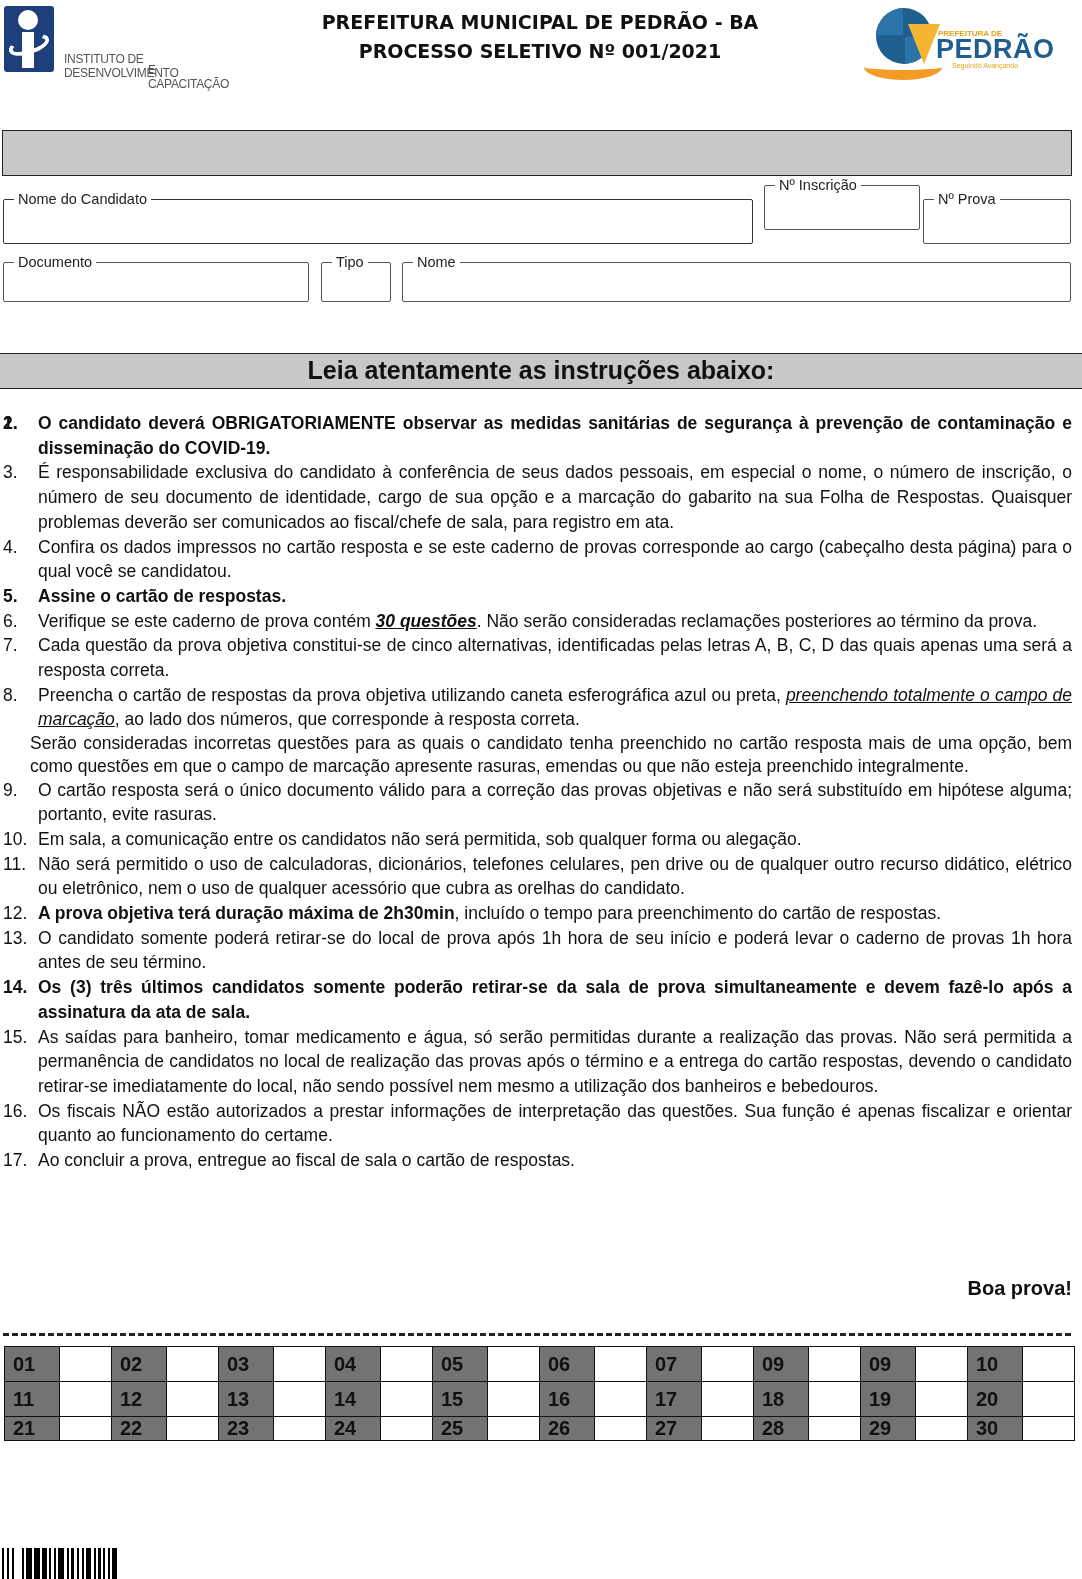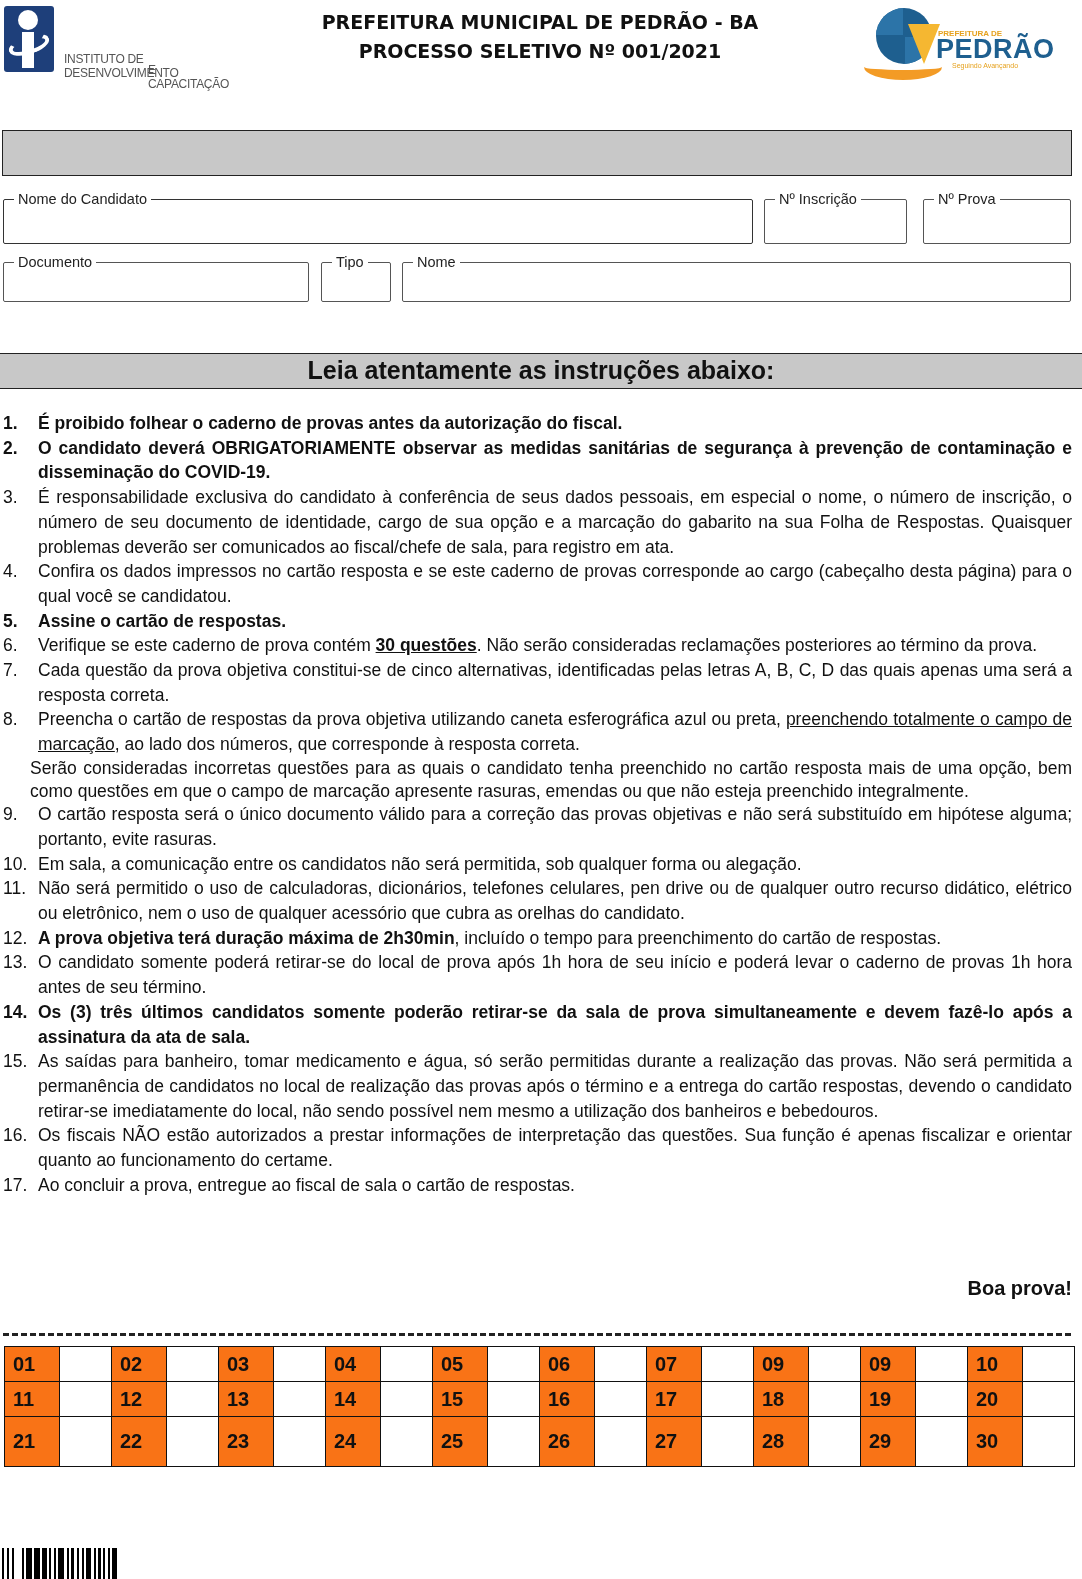--- a/index.html
+++ b/index.html
@@ -28,47 +28,47 @@
   .pedrao-big { position: absolute; left: 74px; top: 30px; font-size: 27px; font-weight: bold; color: #1e5f8f; letter-spacing: 0.5px; }
   .pedrao-slogan { position: absolute; left: 90px; top: 58px; font-size: 7px; color: #e6a21f; }
 
   
   .top-band { position: absolute; left: 2px; top: 130px; width: 1070px; height: 46px; background: #c8c8c8; border: 1.5px solid #222; }
 
   
   .field { position: absolute; border: 1.3px solid #555; border-radius: 2px; }
   .field .lbl { position: absolute; top: -10px; left: 10px; background: #fff; padding: 0 4px; font-size: 14.5px; color: #222; line-height: 18px; }
   .f-nome { left: 3px; top: 199px; width: 750px; height: 45px; border-color: #333; }
-  .f-insc { left: 764px; top: 199px; width: 143px; height: 45px; }
+  .f-insc { left: 764px; top: 185px; width: 156px; height: 45px; }
   .f-prova { left: 923px; top: 199px; width: 148px; height: 45px; }
   .f-doc { left: 3px; top: 262px; width: 306px; height: 40px; }
   .f-tipo { left: 321px; top: 262px; width: 70px; height: 40px; }
   .f-local { left: 402px; top: 262px; width: 669px; height: 40px; }
 
   
   .instr-band { position: absolute; left: 0; top: 353px; width: 1082px; height: 36px; background: #c8c8c8; border-top: 1.5px solid #222; border-bottom: 1.5px solid #222; text-align: center; font-weight: bold; font-size: 25px; line-height: 33px; }
 
   
   .instr { position: absolute; left: 0; top: 411px; width: 1072px; font-size: 17.5px; line-height: 24.7px; }
   .item { position: relative; padding-left: 38px; text-align: justify; }
   .item .num { position: absolute; left: 3px; top: 0; }
   .item.bold { font-weight: bold; }
   .item .extra { display: block; margin-left: -8px; line-height: 22.7px; }
-  .u { text-decoration: underline; }
+  .u { text-decoration: underline; font-style: italic; }
   .b { font-weight: bold; }
 
   .boa-prova { position: absolute; right: 10px; top: 1277px; font-weight: bold; font-size: 20px; }
 
   .dash-line { position: absolute; left: 3px; top: 1333px; width: 1068px; height: 0; border-top: 3px dashed #222; }
 
   
   .grid { position: absolute; left: 4px; top: 1346px; width: 1068px; border-collapse: collapse; table-layout: fixed; }
   .grid td { border: 1.5px solid #111; height: 35px; font-weight: bold; font-size: 20px; padding-left: 8px; vertical-align: middle; }
-  .grid tr:last-child td { height: 50px; }
-  .grid td.num { background: #f97316; width: 55px; }
+  .grid tr:last-child td { height: 24px; }
+  .grid td.num { background: #737373; width: 55px; }
   .grid td.ans { background: #fff; width: 52px; }
 
   
   .barcode { position: absolute; left: 2px; top: 1548px; height: 31px; display: flex; align-items: stretch; }
   .barcode span { display: block; background: #000; height: 100%; }
 </style>
 </head>
 <body>
 
 <div class="logo-idcap">
@@ -115,21 +115,21 @@
 <div class="field f-tipo">
   <span class="lbl">Tipo</span>
 </div>
 <div class="field f-local">
   <span class="lbl">Nome</span>
 </div>
 
 <div class="instr-band">Leia atentamente as instruções abaixo:</div>
 
 <div class="instr">
-  <div class="item bold"><span class="num">1.</span><span>É proibido folhear o caderno de provas antes da autorização do fiscal.</span></div>
+  <div class="item bold"><span class="num">1.</span></div>
   <div class="item bold"><span class="num">2.</span><span>O candidato deverá OBRIGATORIAMENTE observar as medidas sanitárias de segurança à prevenção de contaminação e disseminação do COVID-19.</span></div>
   <div class="item"><span class="num">3.</span><span>É responsabilidade exclusiva do candidato à conferência de seus dados pessoais, em especial o nome, o número de inscrição, o número de seu documento de identidade, cargo de sua opção e a marcação do gabarito na sua Folha de Respostas. Quaisquer problemas deverão ser comunicados ao fiscal/chefe de sala, para registro em ata.</span></div>
   <div class="item"><span class="num">4.</span><span>Confira os dados impressos no cartão resposta e se este caderno de provas corresponde ao cargo (cabeçalho desta página) para o qual você se candidatou.</span></div>
   <div class="item bold"><span class="num">5.</span><span>Assine o cartão de respostas.</span></div>
   <div class="item"><span class="num">6.</span><span>Verifique se este caderno de prova contém </span><span class="b u">30 questões</span><span>. Não serão consideradas reclamações posteriores ao término da prova.</span></div>
   <div class="item"><span class="num">7.</span><span>Cada questão da prova objetiva constitui-se de cinco alternativas, identificadas pelas letras A, B, C, D das quais apenas uma será a resposta correta.</span></div>
   <div class="item"><span class="num">8.</span><span>Preencha o cartão de respostas da prova objetiva utilizando caneta esferográfica azul ou preta, </span><span class="u">preenchendo totalmente o campo de marcação</span><span>, ao lado dos números, que corresponde à resposta correta.</span><span class="extra">Serão consideradas incorretas questões para as quais o candidato tenha preenchido no cartão resposta mais de uma opção, bem como questões em que o campo de marcação apresente rasuras, emendas ou que não esteja preenchido integralmente.</span></div>
   <div class="item"><span class="num">9.</span><span>O cartão resposta será o único documento válido para a correção das provas objetivas e não será substituído em hipótese alguma; portanto, evite rasuras.</span></div>
   <div class="item"><span class="num">10.</span><span>Em sala, a comunicação entre os candidatos não será permitida, sob qualquer forma ou alegação.</span></div>
   <div class="item"><span class="num">11.</span><span>Não será permitido o uso de calculadoras, dicionários, telefones celulares, pen drive ou de qualquer outro recurso didático, elétrico ou eletrônico, nem o uso de qualquer acessório que cubra as orelhas do candidato.</span></div>

